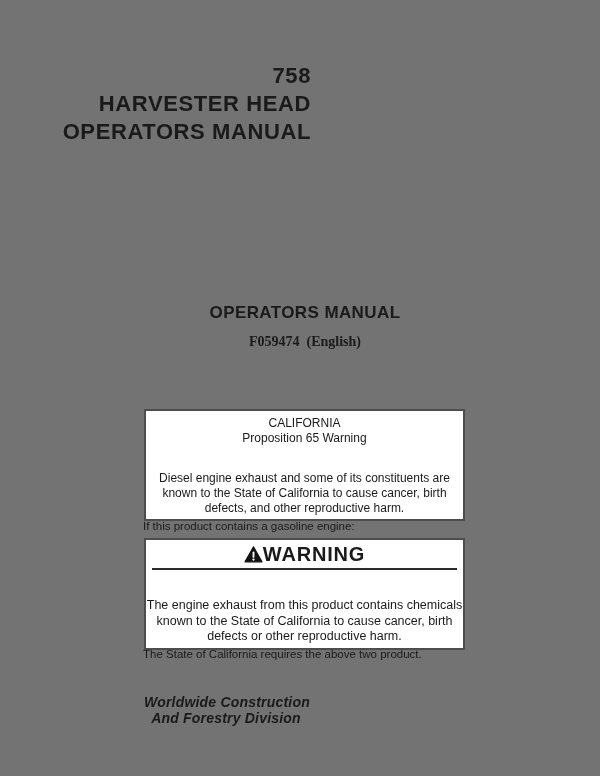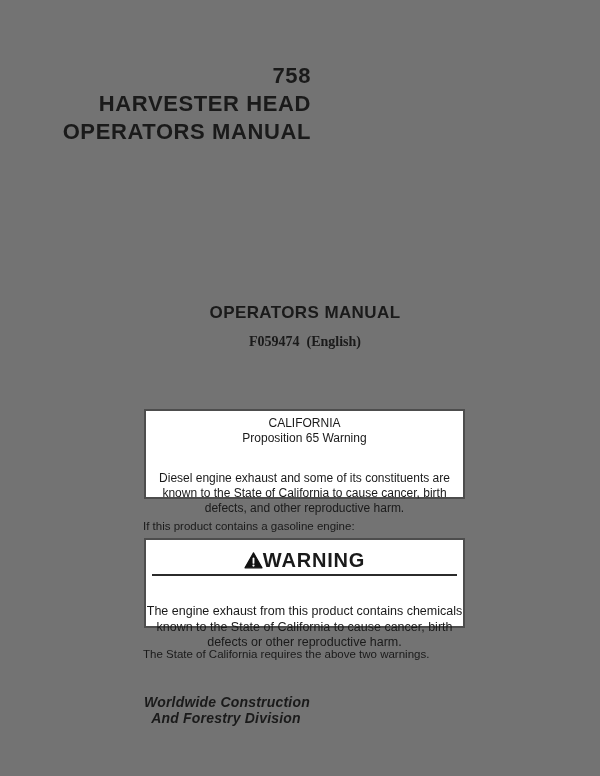--- a/index.html
+++ b/index.html
@@ -47,21 +47,21 @@
     font-size: 14px;
     white-space: pre;
     font-family: Liberation Serif, serif;
   }
 
   
   .box {
     position: absolute;
     left: 144px;
     width: 321px;
-    height: 90px;
+    height: 112px;
     border: 2px solid #4d4d4d;
     box-sizing: border-box;
     text-align: center;
     background: #ffffff;
   }
   .california-box { top: 409px; }
   .california-heading {
     margin-top: 5px;
     font-size: 12px;
     line-height: 15px;
@@ -72,21 +72,21 @@
     font-size: 12px;
     line-height: 15px;
     white-space: pre-line;
   }
 
   .warning-box { top: 538px; }
   .warning-header {
     display: flex;
     justify-content: center;
     align-items: center;
-    padding-top: 8px;
+    padding-top: 2px;
     height: 24px;
   }
   .warning-title {
     font-weight: bold;
     font-size: 20px;
     letter-spacing: 0.8px;
   }
   .warning-icon { display: inline-block; width: 19px; height: 17px; }
   .warning-rule {
     border-bottom: 2px solid #2b2b2b;
@@ -162,20 +162,20 @@
         </svg>
       </span>
       <span class="warning-title">WARNING</span>
     </div>
     <div class="warning-rule"></div>
     <div class="warning-body">The engine exhaust from this product contains chemicals
 known to the State of California to cause cancer, birth
 defects or other reproductive harm.</div>
   </div>
 
-  <div class="note state-note">The State of California requires the above two warnings.</div>
+  <div class="note state-note">The State of California requires the above two product.</div>
 
   <div class="footer-block">
     <div>Worldwide Construction</div>
     <div>And Forestry Division</div>
   </div>
 
 </div>
 
 </body></html>

